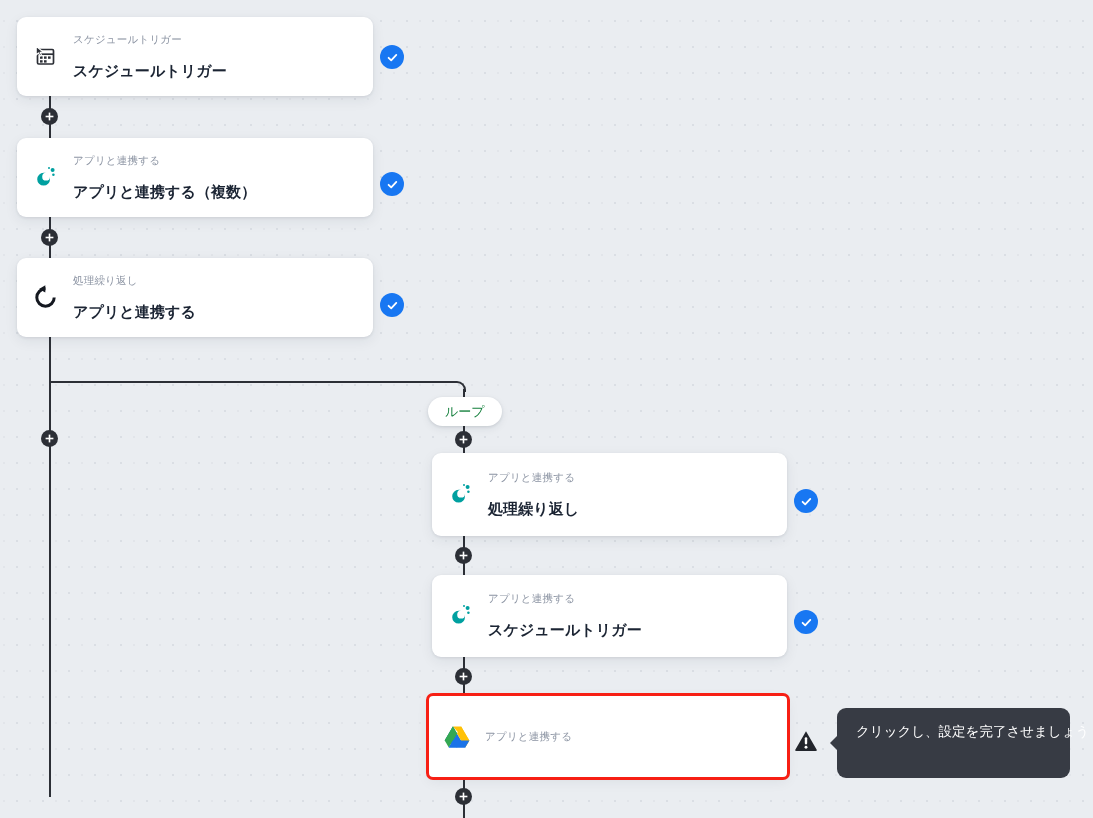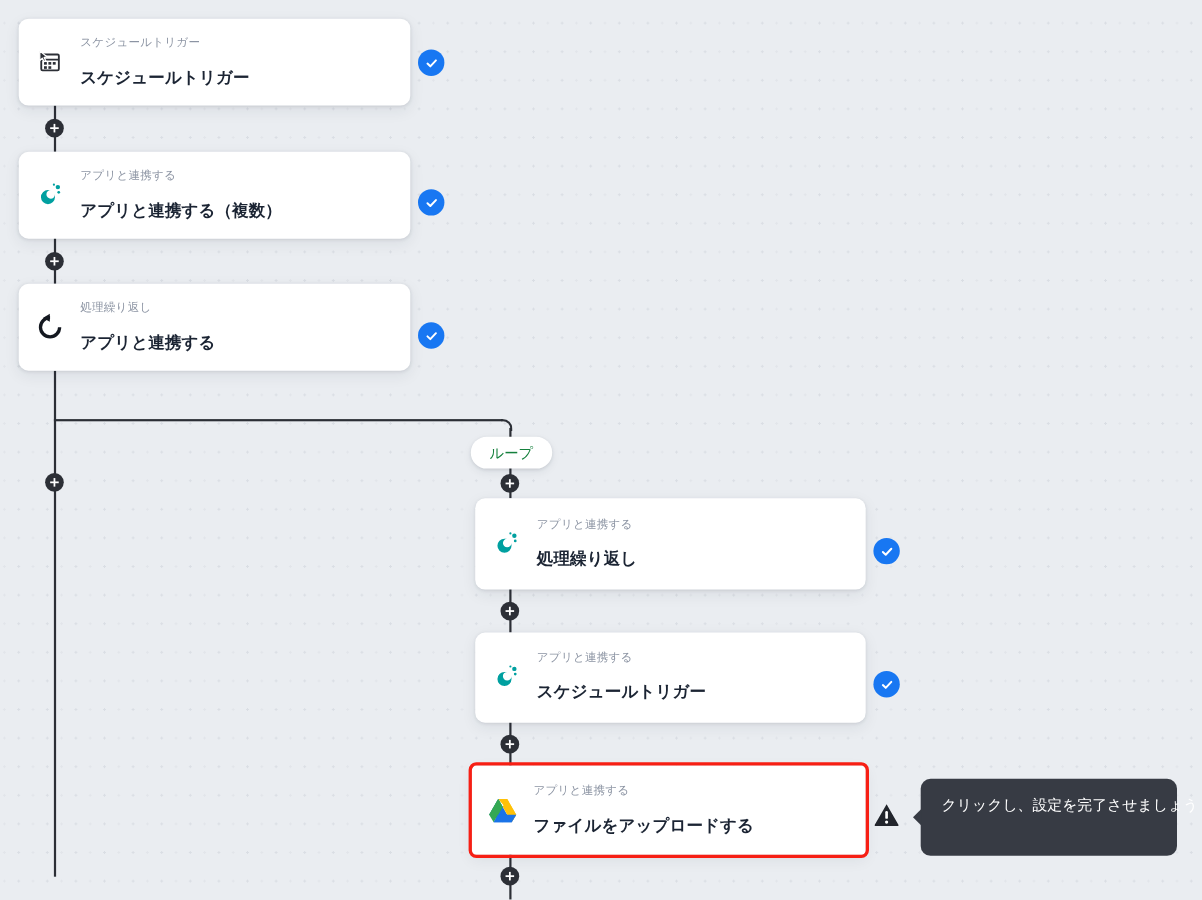--- a/index.html
+++ b/index.html
@@ -370,21 +370,20 @@
         <path d="M8.9 1.4 L17.1 15.6 L13.0 22.6 L0.7 15.6 Z" fill="#1a73e8"></path>
         <path d="M0.7 15.6 L8.9 1.4 L13.0 8.5 L8.9 15.6 Z" fill="#34a853"></path>
         <path d="M4.8 22.6 L21.2 22.6 L25.3 15.6 L8.9 15.6 Z" fill="#1a73e8"></path>
         <path d="M8.9 1.4 L13.0 8.5 L4.8 22.6 L0.7 15.6 Z" fill="#34a853"></path>
         <path d="M17.1 1.4 L25.3 15.6 L21.2 22.6 L13.0 8.5 Z" fill="#ffc107"></path>
         <path d="M4.8 22.6 L8.9 15.6 L25.3 15.6 L21.2 22.6 Z" fill="#1a73e8"></path>
       </svg>
     </div>
     <div class="texts">
       <div class="subtitle">アプリと連携する</div>
-      <div class="title">ファイルをアップロードする</div>
     </div>
   </div>
   <div class="badge" style="left:794px; top:729px;">
     <div class="badge-warn">
       <svg width="24" height="22" viewBox="0 0 24 22" aria-hidden="true">
         <path d="M12 1.2 L23.0 20.2 A1.8 1.8 0 0 1 21.4 21.0 L2.6 21.0
                  A1.8 1.8 0 0 1 1.0 20.2 Z" fill="#22252c"></path>
         <rect x="10.8" y="7.2" width="2.4" height="7.2" rx="1.1" fill="#ffffff"></rect>
         <circle cx="12" cy="17.3" r="1.45" fill="#ffffff"></circle>
       </svg>

